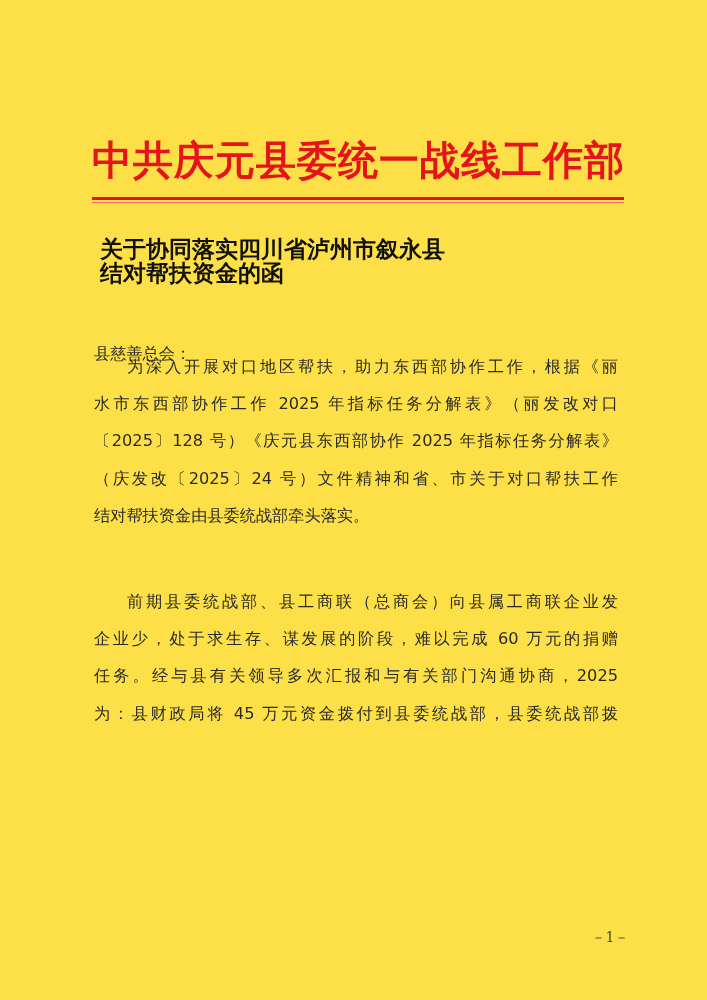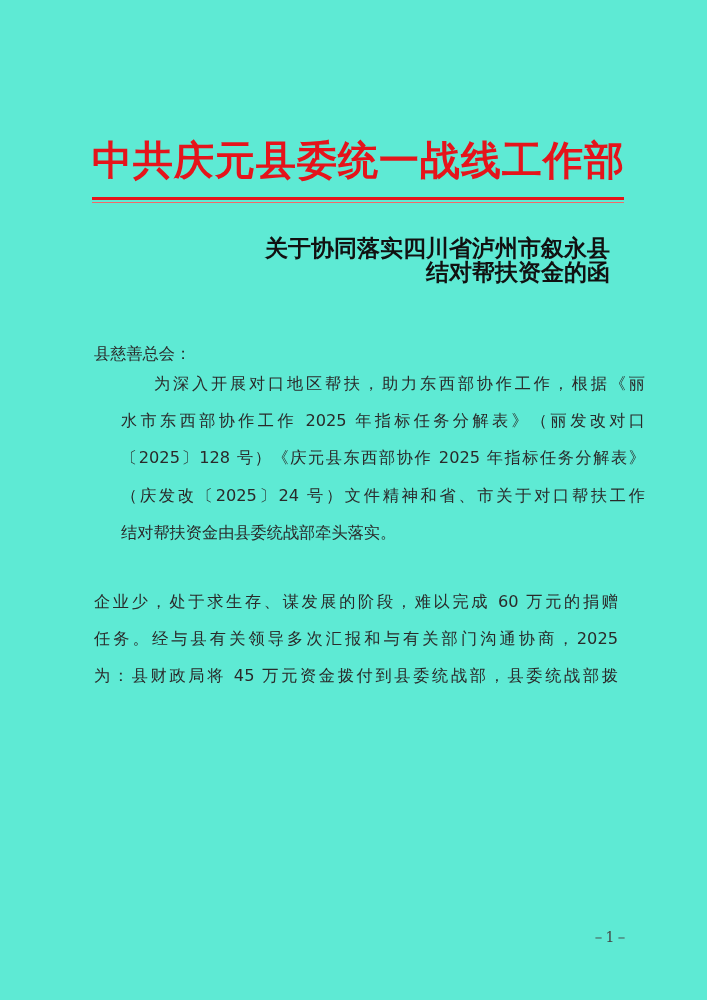--- a/index.html
+++ b/index.html
@@ -13,21 +13,21 @@
       position: relative;
       overflow: hidden;
       font-family: "DejaVu Serif", "Liberation Serif", serif;
       color: #1a1a1a;
     }
     .page {
       position: absolute;
       left: 0; top: 0;
       width: 707px;
       height: 1000px;
-      background: #5eead4;
+      background: #fde047;
     }
     .masthead {
       position: absolute;
       left: 92px;
       top: 136px;
       width: 528px;
       text-align: center;
       color: #e5141b;
       font-family: "DejaVu Serif", "Liberation Serif", serif;
       font-size: 40px;
@@ -41,22 +41,22 @@
       left: 92px;
       width: 532px;
       background: #e5141b;
     }
     .rule.thick { top: 197px; height: 3px; }
     .rule.thin  { top: 202px; height: 1px; background: #f06a6a; }
     .title {
       position: absolute;
       left: 100px;
       width: 510px;
-      text-align: right;
-      font-family: Liberation Mono, monospace;
+      text-align: left;
+      font-family: Liberation Serif, serif;
       font-size: 23px;
       font-weight: bold;
       color: #111;
       line-height: 36px;
       white-space: nowrap;
     }
     .title.l1 { top: 232px; }
     .title.l2 { top: 256px; }
     .body-text {
       position: absolute;
@@ -78,21 +78,21 @@
     }
     .para .line {
       display: block;
       white-space: nowrap;
       text-align: justify;
       text-align-last: justify;
       height: 37.2px;
     }
     .para .line.indent { padding-left: 33px; }
     .para .line.last { text-align-last: left; }
-    .p1 { top: 365px; margin-left: 27px; }
+    .p1 { top: 348px; }
     .p2 { top: 583px; }
     .page-number {
       position: absolute;
       left: 580px;
       top: 929px;
       width: 60px;
       text-align: center;
       font-family: "DejaVu Serif", "Liberation Serif", serif;
       font-size: 14px;
       color: #444;
@@ -114,20 +114,21 @@
 
   <div class="para p1">
     <span class="line indent">为深入开展对口地区帮扶，助力东西部协作工作，根据《丽</span>
     <span class="line">水市东西部协作工作 2025 年指标任务分解表》（丽发改对口</span>
     <span class="line">〔2025〕128 号）《庆元县东西部协作 2025 年指标任务分解表》</span>
     <span class="line">（庆发改〔2025〕24 号）文件精神和省、市关于对口帮扶工作</span>
     <span class="line last">结对帮扶资金由县委统战部牵头落实。</span>
   </div>
 
   <div class="para p2">
+    <span class="line indent">前期县委统战部、县工商联（总商会）向县属工商联企业发</span>
     <span class="line">企业少，处于求生存、谋发展的阶段，难以完成 60 万元的捐赠</span>
     <span class="line">任务。经与县有关领导多次汇报和与有关部门沟通协商，2025</span>
     <span class="line">为：县财政局将 45 万元资金拨付到县委统战部，县委统战部拨</span>
   </div>
 
   <div class="page-number">－1－</div>
 
 </div>
 
 </body></html>

